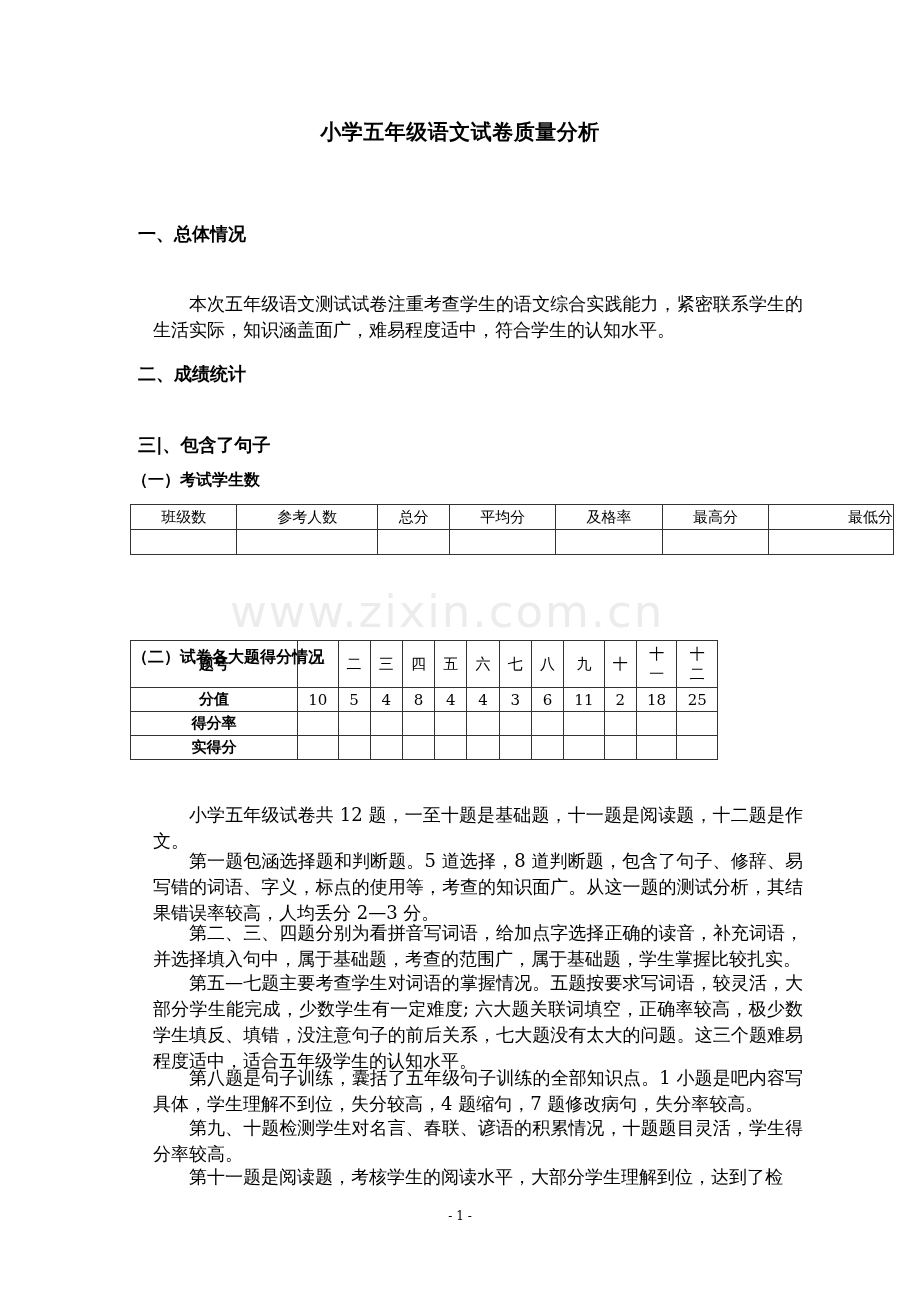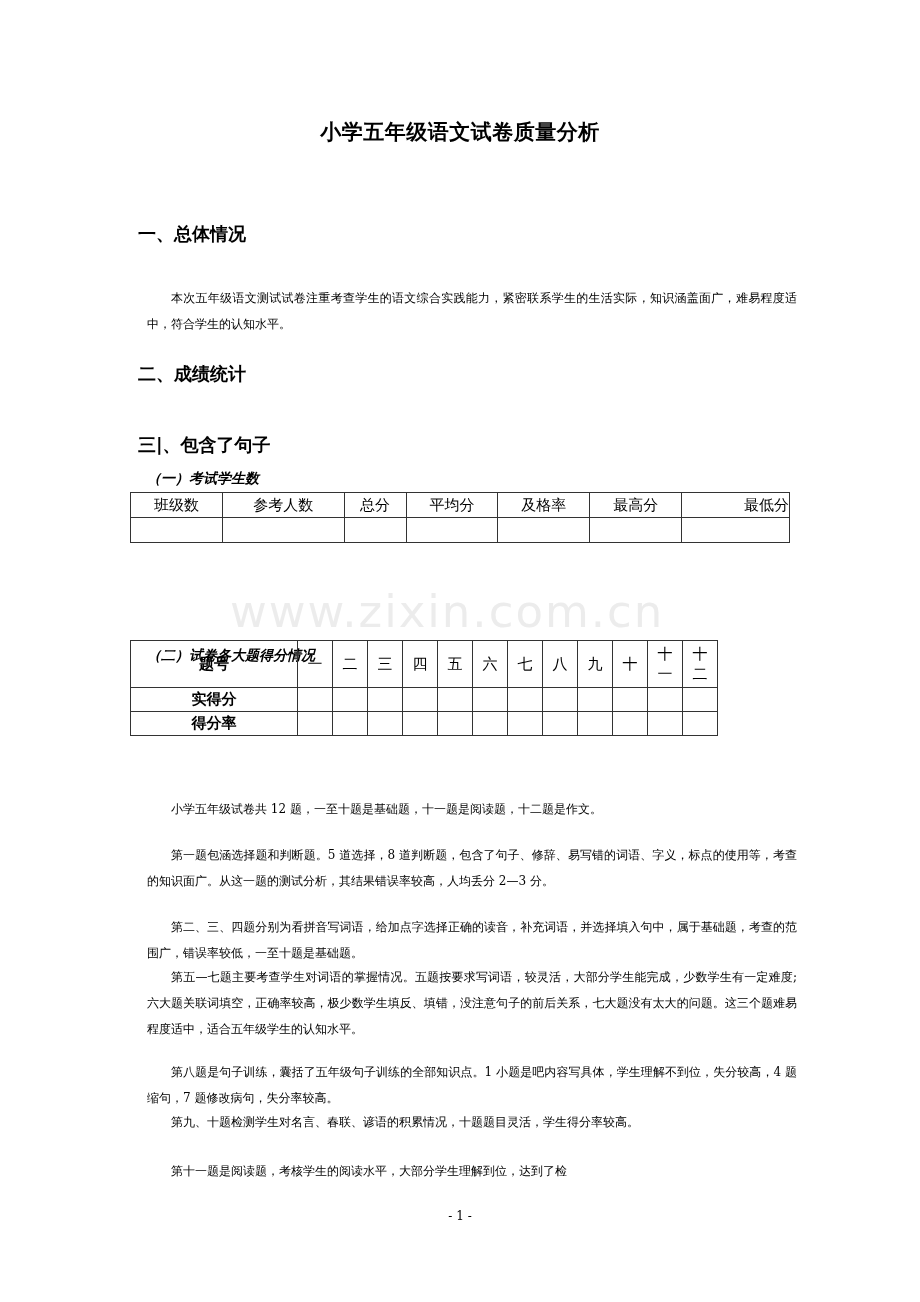--- a/index.html
+++ b/index.html
@@ -1,24 +1,24 @@
 <!DOCTYPE html>
 <html><head>
 <meta charset="utf-8">
 <style>
   html, body { margin: 0; padding: 0; background: #ffffff; }
   body { width: 920px; height: 1302px; position: relative; overflow: hidden; color: #000; font-family: "DejaVu Serif", serif; }
   .abs { position: absolute; }
   .title { left: 0; width: 920px; top: 118px; text-align: center; font-family: "DejaVu Sans", sans-serif; font-weight: bold; font-size: 21px; letter-spacing: 0.5px; }
   .h1 { left: 138px; font-family: "DejaVu Sans", sans-serif; font-weight: bold; font-size: 18px; }
-  .h2 { left: 147px; font-family: "DejaVu Sans", sans-serif; font-weight: bold; font-size: 14px; font-style: italic; }
-  .para { left: 138px; width: 650px; font-size: 12px; line-height: 26px; text-indent: 2em; text-align: justify; margin: 9px; }
+  .h2 { left: 132px; font-family: "DejaVu Sans", sans-serif; font-weight: bold; font-size: 16px; }
+  .para { left: 138px; width: 650px; font-size: 18px; line-height: 26px; text-indent: 2em; text-align: justify; margin: 15px; }
   table { border-collapse: collapse; position: absolute; }
   td { border: 1px solid #333; font-size: 15px; text-align: center; padding: 0; }
-  .t1 { left: 130px; top: 492px; width: 660px; }
+  .t1 { left: 130px; top: 504px; width: 764px; }
   .t1 td { height: 24px; font-size: 15px; }
   .t2 { left: 130px; top: 640px; width: 588px; }
   .t2 td.lbl { font-family: "DejaVu Sans", sans-serif; font-weight: bold; font-size: 15px; width: 166px; }
   .t2 tr.head td { height: 46px; }
   .t2 tr.row td { height: 23px; }
   .stack { display: inline-block; line-height: 20px; }
   .watermark { left: 230px; top: 585px; font-family: "DejaVu Sans", sans-serif; font-size: 45px; color: rgba(200,200,200,0.35); letter-spacing: 2px; pointer-events: none; }
   .footer { left: 0; width: 920px; top: 1209px; text-align: center; font-size: 12px; }
 </style>
 </head>
@@ -83,53 +83,68 @@
       </span>
     </td>
     <td>
       <span class="stack">
         <span>十</span><br>
         <span>二</span>
       </span>
     </td>
   </tr>
   <tr class="row">
-    <td class="lbl">实得分</td>
+    <td class="lbl">分值</td>
+    <td>10</td>
+    <td>5</td>
+    <td>4</td>
+    <td>8</td>
+    <td>4</td>
+    <td>4</td>
+    <td>3</td>
+    <td>6</td>
+    <td>11</td>
+    <td>2</td>
+    <td>18</td>
+    <td>25</td>
+  </tr>
+  <tr class="row">
+    <td class="lbl">得分率</td>
     <td></td>
     <td></td>
     <td></td>
     <td></td>
     <td></td>
     <td></td>
     <td></td>
     <td></td>
     <td></td>
     <td></td>
     <td></td>
     <td></td>
   </tr>
   <tr class="row">
-    <td class="lbl">得分率</td>
+    <td class="lbl">实得分</td>
     <td></td>
     <td></td>
     <td></td>
     <td></td>
     <td></td>
     <td></td>
     <td></td>
     <td></td>
     <td></td>
     <td></td>
     <td></td>
     <td></td>
   </tr>
 </tbody>
   </table>
 
 <p class="abs para" style="top:787px;">小学五年级试卷共 12 题，一至十题是基础题，十一题是阅读题，十二题是作文。</p>
 <p class="abs para" style="top:833px;">第一题包涵选择题和判断题。5 道选择，8 道判断题，包含了句子、修辞、易写错的词语、字义，标点的使用等，考查的知识面广。从这一题的测试分析，其结果错误率较高，人均丢分 2—3 分。</p>
-<p class="abs para" style="top:905px;">第二、三、四题分别为看拼音写词语，给加点字选择正确的读音，补充词语，并选择填入句中，属于基础题，考查的范围广，错误率较低，一至十题是基础题。</p>
+<p class="abs para" style="top:905px;">第二、三、四题分别为看拼音写词语，给加点字选择正确的读音，补充词语，并选择填入句中，属于基础题，考查的范围广，属于基础题，学生掌握比较扎实。</p>
 <p class="abs para" style="top:955px;">第五—七题主要考查学生对词语的掌握情况。五题按要求写词语，较灵活，大部分学生能完成，少数学生有一定难度; 六大题关联词填空，正确率较高，极少数学生填反、填错，没注意句子的前后关系，七大题没有太大的问题。这三个题难易程度适中，适合五年级学生的认知水平。</p>
 <p class="abs para" style="top:1050px;">第八题是句子训练，囊括了五年级句子训练的全部知识点。1 小题是吧内容写具体，学生理解不到位，失分较高，4 题缩句，7 题修改病句，失分率较高。</p>
 <p class="abs para" style="top:1100px;">第九、十题检测学生对名言、春联、谚语的积累情况，十题题目灵活，学生得分率较高。</p>
 <p class="abs para" style="top:1150px;font-family:Liberation Mono, monospace;">第十一题是阅读题，考核学生的阅读水平，大部分学生理解到位，达到了检</p>
 
 <div class="abs footer">- 1 -</div>
 
 </body></html>

